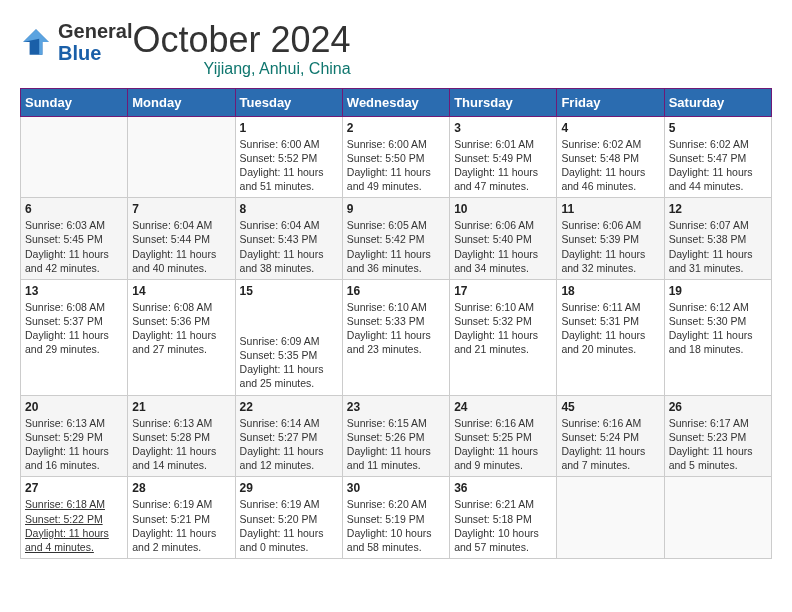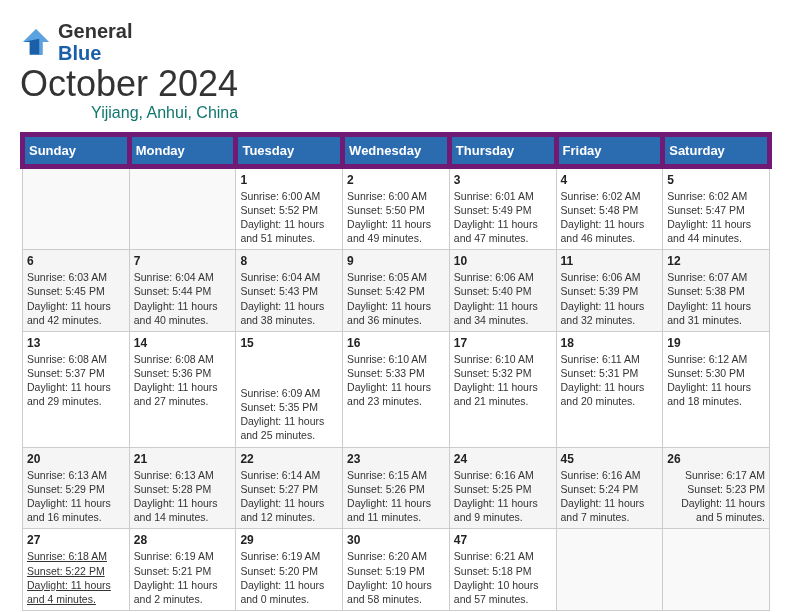--- a/index.html
+++ b/index.html
@@ -5,24 +5,22 @@
     * { box-sizing: border-box; margin: 0; padding: 0; }
     body {
       font-family: Arial, sans-serif;
       background: #fff;
       width: 792px;
       min-height: 612px;
       padding: 20px;
     }
     .header-area {
       display: flex;
-      justify-content: space-between;
       align-items: flex-start;
       margin-bottom: 10px;
-      flex-direction: column;
     }
     .logo {
       display: flex;
       align-items: center;
       gap: 6px;
     }
     .logo-icon {
       width: 32px;
       height: 32px;
     }
@@ -43,21 +41,21 @@
       width: 100%;
       border-collapse: collapse;
       font-size: 11px;
     }
     thead th {
       background: #2b6cb0;
       color: #fff;
       padding: 6px 4px;
       text-align: left;
       font-size: 13px;
-      border: 5px solid #701a75;
+      border: 1px solid #701a75;
     }
     tbody td {
       border: 1px solid #ccc;
       vertical-align: top;
       padding: 4px;
       width: calc(100% / 7);
       min-height: 80px;
       background: #fff;
     }
     tbody tr:nth-child(even) td {
@@ -265,21 +263,21 @@
 Daylight: 11 hours and 9 minutes.</div>
         </td>
         <td>
           <div class="day-num">45</div>
           <div class="day-info" style="white-space: pre-line;">Sunrise: 6:16 AM
 Sunset: 5:24 PM
 Daylight: 11 hours and 7 minutes.</div>
         </td>
         <td>
           <div class="day-num">26</div>
-          <div class="day-info" style="white-space: pre-line; text-align: right;">Sunrise: 6:17 AM
+          <div class="day-info" style="white-space: pre-line;">Sunrise: 6:17 AM
 Sunset: 5:23 PM
 Daylight: 11 hours and 5 minutes.</div>
         </td>
       </tr>
       <tr>
         <td>
           <div class="day-num">27</div>
           <div class="day-info" style="white-space: pre-line; text-decoration: underline;">Sunrise: 6:18 AM
 Sunset: 5:22 PM
 Daylight: 11 hours and 4 minutes.</div>
@@ -296,21 +294,21 @@
 Sunset: 5:20 PM
 Daylight: 11 hours and 0 minutes.</div>
         </td>
         <td>
           <div class="day-num">30</div>
           <div class="day-info" style="white-space: pre-line;">Sunrise: 6:20 AM
 Sunset: 5:19 PM
 Daylight: 10 hours and 58 minutes.</div>
         </td>
         <td>
-          <div class="day-num">47</div>
+          <div class="day-num">36</div>
           <div class="day-info" style="white-space: pre-line;">Sunrise: 6:21 AM
 Sunset: 5:18 PM
 Daylight: 10 hours and 57 minutes.</div>
         </td>
         <td class="empty-cell"></td>
         <td class="empty-cell"></td>
       </tr>
     </tbody>
 </table>
 

